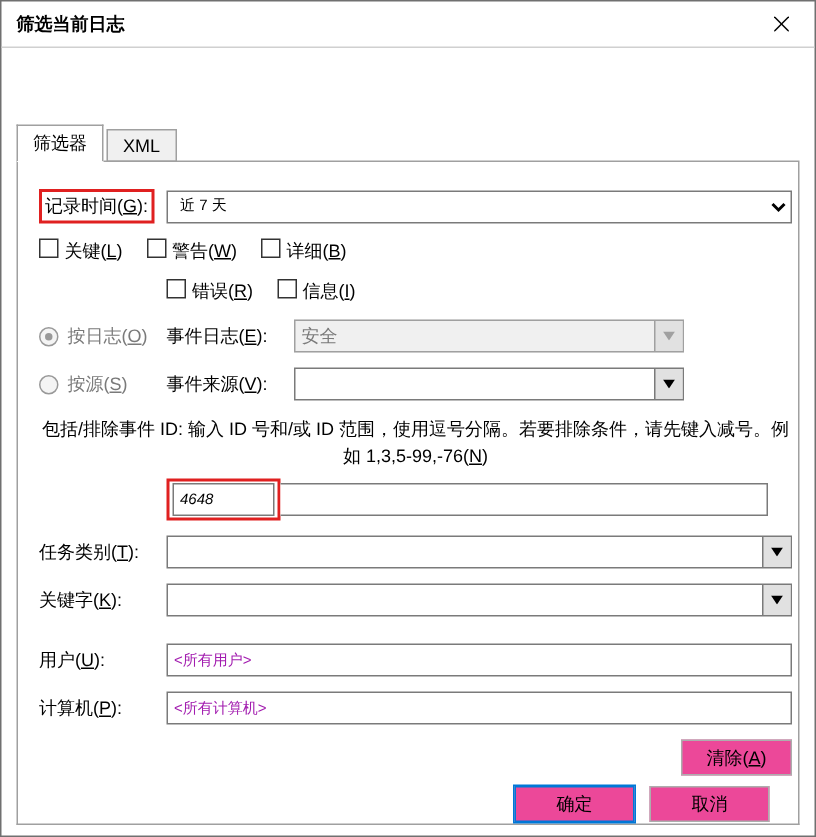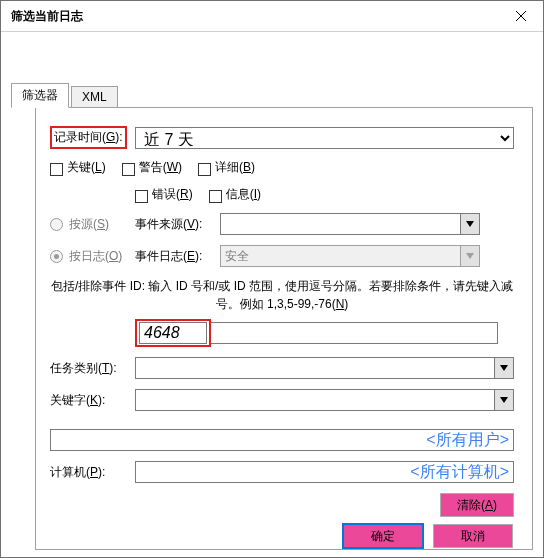--- a/index.html
+++ b/index.html
@@ -57,57 +57,56 @@
   }
   .tab.active{
     background:#fff;
     border-bottom:1px solid #fff;
     z-index:2;
   }
   
   .tab-content{
     border:1px solid #a0a0a0;
     border-top:none;
-    padding:18px 18px 14px 14px;
+    padding:18px 4px 14px 14px;
     height:442px;
     box-sizing:border-box;
     position:relative;
-    margin-left:24px;
   }
   .row{
     display:flex;
     align-items:center;
     margin-bottom:10px;
   }
   .row .lbl{
     width:85px;
     flex-shrink:0;
   }
   .row .lbl.disabled{color:#7a7a7a;}
   .u{text-decoration:underline;}
   
   select.cb, input.tx{
-    font-family:inherit;font-size:16px;
+    font-family:inherit;font-size:10px;
     border:1px solid #7a7a7a;
     background:#fff;
     padding:2px 4px;
     box-sizing:border-box;
     height:22px;
   }
   select.cb{width:100%;}
   input.tx{width:100%;}
   .grow{flex:1;}
   
   .checks{
     display:flex;flex-wrap:wrap;
     gap:4px 16px;
     align-items:center;
   }
   .chk{
-    display:flex;align-items:flex-end;gap:4px;
+    display:flex;align-items:flex-start;gap:4px;
     cursor:pointer;
   }
   .chk .box{
     width:13px;height:13px;
     border:1px solid #333;
     background:#fff;
     box-sizing:border-box;
   }
   
   .radio{
@@ -167,21 +166,21 @@
     height:42px;
     display:flex;align-items:center;justify-content:flex-end;
     gap:10px;
     padding-right:18px;
     box-sizing:border-box;
   }
   
   select.cb:disabled{
     background:#f0f0f0;color:#7a7a7a;
   }
-  input.tx.dim{color:#3b82f6;text-align:right;}
+  input.tx.dim{color:#a21caf;}
   
   .combo{
     display:flex;align-items:stretch;height:22px;width:260px;
     border:1px solid #7a7a7a;box-sizing:border-box;background:#fff;
   }
   .combo .combo-text{flex:1;padding:2px 4px;}
   .combo .combo-btn{
     width:18px;background:#e1e1e1;border-left:1px solid #7a7a7a;
     display:flex;align-items:center;justify-content:center;cursor:pointer;
   }
@@ -260,53 +259,53 @@
           </label>
           <label class="chk">
             <span class="box"></span>
             <span><span>信息</span>(<span class="u">I</span>)</span>
           </label>
         </div>
       </div>
 
       <div class="row">
         <div class="lbl disabled">
+          <span class="radio selected">
+            <span class="circ"></span>
+            <span><span>按日志</span>(<span class="u">O</span>)</span>
+          </span>
+        </div>
+        <div style="width:85px;">
+          <span>事件日志</span>(<span class="u">E</span>):
+        </div>
+        <div class="log-combo">
+          <div class="combo-text">安全</div>
+          <div class="combo-btn">
+            <svg viewBox="0 0 8 6">
+                <polygon points="0,0 8,0 4,6"></polygon>
+              </svg>
+          </div>
+        </div>
+      </div>
+
+      <div class="row">
+        <div class="lbl disabled">
           <span class="radio">
             <span class="circ"></span>
             <span><span>按源</span>(<span class="u">S</span>)</span>
           </span>
         </div>
         <div style="width:85px;">
           <span>事件来源</span>(<span class="u">V</span>):
         </div>
         <div class="combo">
           <div class="combo-text"></div>
           <div class="combo-btn">
             <svg viewBox="0 0 8 6">
                 <polygon points="0,0 8,0 4,6" fill="#000"></polygon>
-              </svg>
-          </div>
-        </div>
-      </div>
-
-      <div class="row">
-        <div class="lbl disabled">
-          <span class="radio selected">
-            <span class="circ"></span>
-            <span><span>按日志</span>(<span class="u">O</span>)</span>
-          </span>
-        </div>
-        <div style="width:85px;">
-          <span>事件日志</span>(<span class="u">E</span>):
-        </div>
-        <div class="log-combo">
-          <div class="combo-text">安全</div>
-          <div class="combo-btn">
-            <svg viewBox="0 0 8 6">
-                <polygon points="0,0 8,0 4,6"></polygon>
               </svg>
           </div>
         </div>
       </div>
 
       <div class="help">
         <span>包括/排除事件 ID: 输入 ID 号和/或 ID 范围，使用逗号分隔。若要排除条件，请先键入减号。例如 1,3,5-99,-76</span>(<span class="u">N</span>)
       </div>
 
       <div class="row">
@@ -346,20 +345,23 @@
                   <polygon points="0,0 8,0 4,6" fill="#000"></polygon>
                 </svg>
             </div>
           </div>
         </div>
       </div>
 
       <div style="height:8px;"></div>
 
       <div class="row">
+        <div class="lbl">
+          <span>用户</span>(<span class="u">U</span>):
+        </div>
         <div class="grow">
           <input class="tx dim" value="&lt;所有用户&gt;" style="">
         </div>
       </div>
 
       <div class="row">
         <div class="lbl">
           <span>计算机</span>(<span class="u">P</span>):
         </div>
         <div class="grow">

